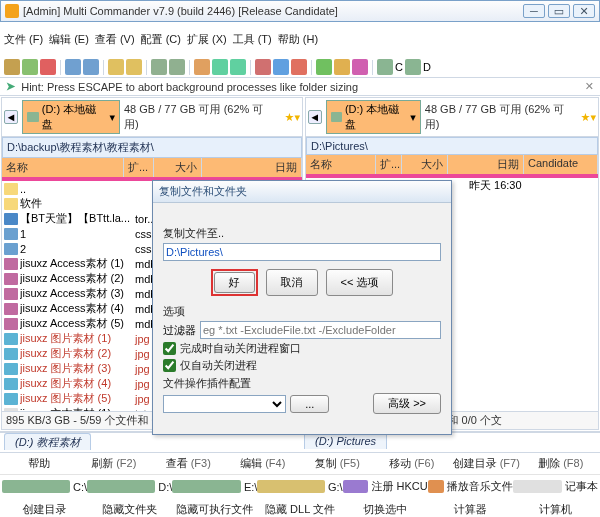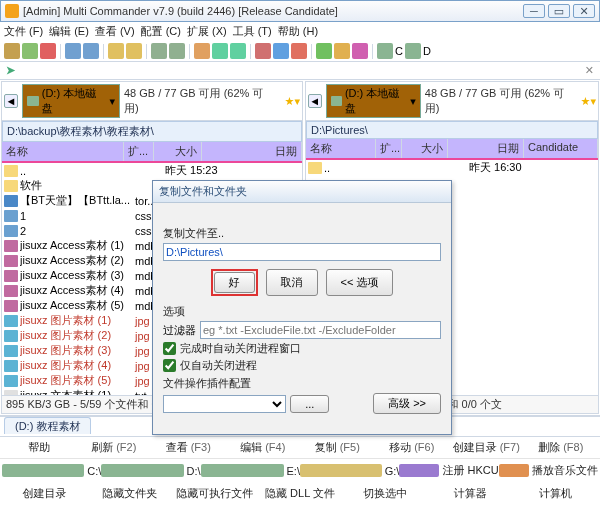--- a/index.html
+++ b/index.html
@@ -3,39 +3,39 @@
 <meta charset="utf-8">
 <style>
 * { box-sizing: border-box; margin: 0; padding: 0; font-family: "Microsoft YaHei", Tahoma, sans-serif; font-size: 11px; }
 body { background: #fff; width: 600px; height: 517px; overflow: hidden; position: relative; }
 
 .titlebar { background: linear-gradient(#fdfdfd,#e8eef7); border: 1px solid #7aa1c9; height: 22px; display: flex; align-items: center; padding: 0 4px; }
 .titlebar .icon { width: 14px; height: 14px; background: #f4a21a; border-radius: 2px; margin-right: 4px; }
 .titlebar .title { flex: 1; color: #333; }
 .winbtn { width: 22px; height: 14px; border: 1px solid #7aa1c9; background: #eaf2fb; margin-left: 3px; border-radius: 2px; text-align: center; line-height: 12px; color: #456; cursor: default; }
 
-.menubar { padding: 2px 4px; display: flex; gap: 6px; color: #222; }
+.menubar { padding: 10px 4px; display: flex; gap: 6px; color: #222; }
 
 .toolbar { padding: 2px 4px; display: flex; gap: 2px; flex-wrap: wrap; align-items: center; border-bottom: 1px solid #cfd8e4; }
 .tbtn { width: 16px; height: 16px; border-radius: 2px; display: inline-block; }
 .sep { width: 1px; height: 15px; background: #cfd8e4; margin: 0 2px; }
 
 .hint { display: flex; align-items: center; gap: 6px; padding: 2px 6px; border-bottom: 1px solid #cfd8e4; color: #333; }
 .hint .arrow { color: #4a7; font-weight: bold; }
 
 .panels { display: flex; height: 336px; border-bottom:1px solid #cfd8e4; }
 .panel { flex: 1; display: flex; flex-direction: column; border: 1px solid #cfd8e4; margin: 1px; }
 .drive-row { display: flex; align-items: center; gap: 4px; padding: 2px; border-bottom: 1px solid #cfd8e4; }
 .arrow-btn { width: 14px; height: 14px; border: 1px solid #8aa; background: #eef; text-align: center; line-height: 12px; border-radius: 2px; }
-.drive-sel { border: 1px solid #7a9; padding: 1px 4px; background: #a16207; display: flex; align-items: center; gap: 3px; }
+.drive-sel { border: 1px solid #7a9; padding: 1px 4px; background: #fdba74; display: flex; align-items: center; gap: 3px; }
 .drive-sel .di { width: 12px; height: 10px; background: #8ab592; border-radius: 1px; }
 .drive-info { color: #333; }
 .star { color: #f2b500; }
 .path { background: #e7f0fb; border: 1px solid #b7cce6; padding: 2px 4px; color: #235; }
-.cols { display: flex; border-bottom: 2px solid #ec4899; background: #c4b5fd; }
+.cols { display: flex; border-bottom: 4px solid #ec4899; background: #fdba74; }
 .cols div { padding: 2px 4px; border-right: 1px solid #cfd8e4; color: #333; }
 .filelist { flex: 1; overflow: hidden; background: #fff; }
 .row { display: flex; align-items: center; padding: 0 2px; height: 15px; white-space: nowrap; }
 .row .fi { width: 14px; height: 12px; margin-right: 2px; border-radius: 1px; flex-shrink:0; }
 .row.sel { color: #c0392b; }
 .row .nm { width: 115px; overflow: hidden; text-overflow: ellipsis; }
 .row .ex { width: 30px; }
 .row .sz { width: 45px; text-align: right; }
 .row .dt { width: 90px; text-align: right; padding-right: 4px; }
 .statusline { border-top: 1px solid #cfd8e4; padding: 1px 4px; color: #333; background: #f7f7f7; }
@@ -47,21 +47,21 @@
 .dialog input[type=text] { width: 100%; border: 1px solid #8aa5c1; padding: 2px; background: #fff; }
 .dialog .btnrow { display: flex; gap: 8px; justify-content: center; margin: 8px 0; }
 .dialog button { padding: 2px 14px; border: 1px solid #8a8a8a; background: linear-gradient(#fdfdfd,#e3e3e3); border-radius: 3px; }
 .dialog .hl { border: 2px solid #d33; padding: 1px; display: inline-block; }
 .dialog .chk { display: flex; align-items: center; gap: 4px; margin: 2px 0; color: #222; }
 .dialog .chk input { accent-color: #2a7b2a; }
 .dialog select { border: 1px solid #8aa5c1; background: #fff; padding: 1px; }
 .dialog .row2 { display: flex; align-items: center; gap: 4px; }
 .tab { border: 1px solid #b7cce6; border-bottom: none; padding: 2px 10px; background: #eef4fb; border-radius: 3px 3px 0 0; color: #235; }
 .tabsrow { display:flex; border-top:1px solid #cfd8e4; }
-.tabsrow .half{ flex:1; padding:2px 4px; }
+.tabsrow .half{ flex:1; padding:2px 4px;font-style:italic; }
 
 .footer { border-top: 1px solid #cfd8e4; }
 .frow { display: flex; padding: 3px 2px; border-bottom: 1px solid #e4e4e4; }
 .frow span { flex: 1; text-align: center; color: #222; }
 .frow .key { color: #666; }
 .frow2 { display: flex; padding: 4px 2px; }
 .frow2 span { flex: 1; text-align: center; color: #222; display:flex; align-items:center; justify-content:center; gap:3px; }
 .ic { width: 14px; height: 13px; border-radius: 2px; display:inline-block; }
 </style>
 </head>
@@ -112,20 +112,21 @@
   <span class="tbtn" style="background:#d060b0"></span>
   <span class="sep"></span>
   <span class="tbtn" style="background:#8ab592"></span>
     <span>C</span>
   <span class="tbtn" style="background:#8ab592"></span>
     <span>D</span>
 </div>
 
 <div class="hint">
   <span class="arrow">➤</span>
+  <span>Hint: Press ESCAPE to abort background processes like folder sizing</span>
   <span style="flex:1"></span>
   <span style="color:#888">✕</span>
 </div>
 
 <div class="panels">
 
   <div class="panel">
     <div class="drive-row">
       <div class="arrow-btn">◄</div>
       <div class="drive-sel">
@@ -313,20 +314,21 @@
       <span>创建目录 <span class="key">(F7)</span></span>
       <span>删除 <span class="key">(F8)</span></span>
     </div>
   <div class="frow2" id="frow2">
       <span><span class="ic" style="background:#8ab592"></span>C:\</span>
       <span><span class="ic" style="background:#8ab592"></span>D:\</span>
       <span><span class="ic" style="background:#8ab592"></span>E:\</span>
       <span><span class="ic" style="background:#d8c070"></span>G:\</span>
       <span><span class="ic" style="background:#9a7ad0"></span>注册 HKCU</span>
       <span><span class="ic" style="background:#e09050"></span>播放音乐文件</span>
+      <span><span class="ic" style="background:#e0e0e0"></span>记事本</span>
     </div>
   <div class="frow2" id="frow3">
       <span>创建目录</span>
       <span>隐藏文件夹</span>
       <span>隐藏可执行文件</span>
       <span>隐藏 DLL 文件</span>
       <span>切换选中</span>
       <span>计算器</span>
       <span>计算机</span>
     </div>

